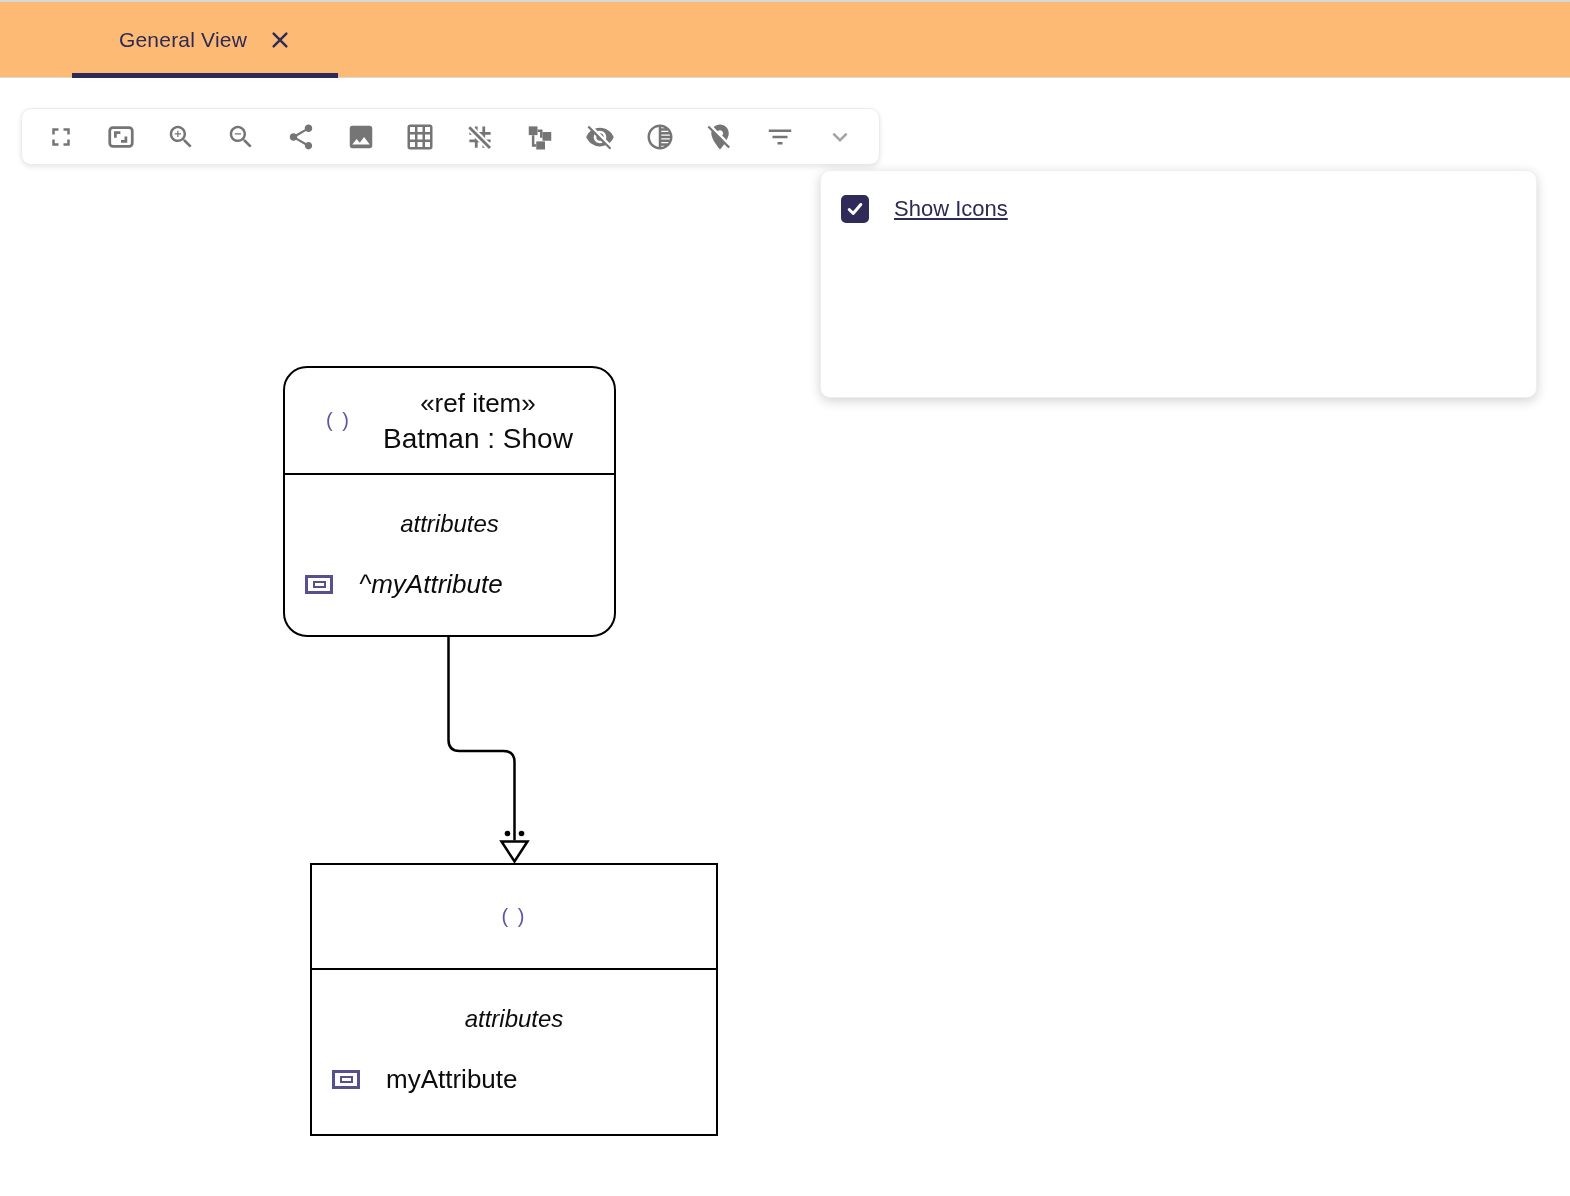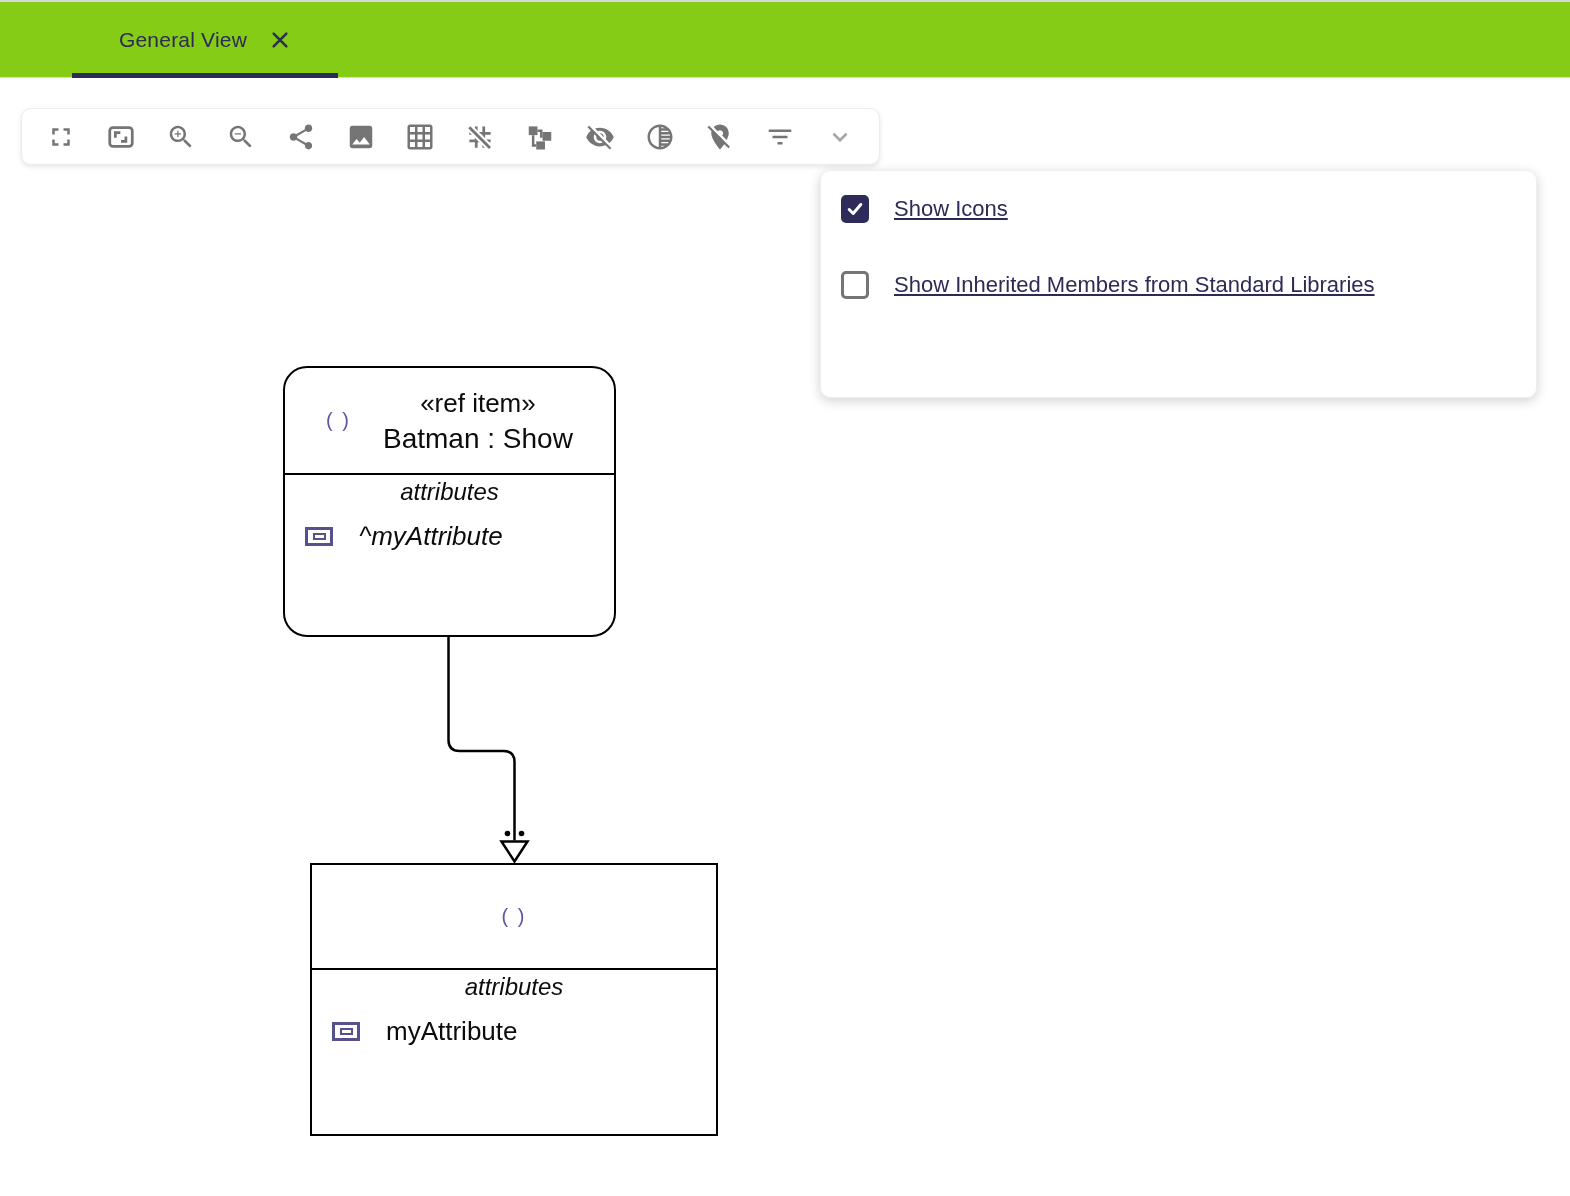--- a/index.html
+++ b/index.html
@@ -2,21 +2,21 @@
 <html><head>
 <meta charset="utf-8">
 <style>
   html,body{margin:0;padding:0;}
   body{
     width:1570px;height:1196px;position:relative;overflow:hidden;
     background:#ffffff;font-family:"Liberation Sans",sans-serif;
   }
   
   .tab-bar{
-    position:absolute;left:0;top:0;width:1570px;height:78px;background:#84cc16;
+    position:absolute;left:0;top:0;width:1570px;height:78px;background:#fdba74;
     border-top:2px solid #d8d8d8;border-bottom:1px solid #d9d9d9;box-sizing:border-box;
   }
   .tab{
     position:absolute;left:72px;top:0;width:266px;height:100%;
     display:flex;align-items:center;justify-content:center;gap:22px;cursor:pointer;
   }
   .tab-label{font-size:21px;color:#2d2a56;letter-spacing:.2px;}
   .tab-underline{position:absolute;left:72px;bottom:-1px;width:266px;height:5px;background:#2e2a57;}
   
   .toolbar{
@@ -48,23 +48,23 @@
   .node-hero{left:310px;top:863px;width:408px;height:273px;}
   .node-header{
     border-bottom:2.5px solid #000;display:flex;align-items:center;justify-content:center;gap:20px;
   }
   .node-batman .node-header{height:105px;border-top-left-radius:21px;border-top-right-radius:21px;}
   .node-hero .node-header{height:103px;}
   .paren-icon{font-size:20px;color:#5d55a7;letter-spacing:2px;white-space:nowrap;}
   .node-title{display:flex;flex-direction:column;align-items:center;line-height:36px;color:#0c0c0c;margin-left:12px;}
   .stereotype{font-size:26px;}
   .node-name{font-size:28px;}
-  .compartment{padding-top:3px;}
+  .compartment{padding-top:35px;}
   .compartment-label{text-align:center;font-style:italic;font-size:24px;color:#0c0c0c;}
-  .members{margin-top:12px;}
+  .members{margin-top:28px;}
   .member-row{display:flex;align-items:center;gap:26px;padding-left:20px;height:37px;}
   .member-icon{
     width:28px;height:19px;box-sizing:border-box;border:3px solid #56508c;background:#fff;
     display:flex;align-items:center;justify-content:center;flex:0 0 28px;
   }
   .member-icon .inner{width:13px;height:7px;box-sizing:border-box;border:2px solid #56508c;}
   .member-name{font-size:26px;color:#0c0c0c;}
   .member-name.inherited{font-style:italic;}
   
   .connector{position:absolute;left:0;top:0;pointer-events:none;}
@@ -170,26 +170,20 @@
 </div>
 
 <div class="filter-menu">
   <div class="menu-item">
     <span class="checkbox checked">
       <svg width="20" height="20" viewBox="0 0 20 20">
           <path d="M4.2 10.5 L8.2 14.5 L15.8 5.5" stroke="#fff" stroke-width="3" fill="none" stroke-linecap="round" stroke-linejoin="round"></path>
         </svg>
     </span>
     <span class="menu-label">Show Icons</span>
-  </div>
-  <div class="menu-item">
-    <span class="checkbox">
-      
-    </span>
-    <span class="menu-label">Show Inherited Members from Standard Libraries</span>
   </div>
 </div>
 
 <div class="node node-batman">
   <div class="node-header">
     <span class="paren-icon">( )</span>
     <span class="node-title">
       <span class="stereotype">«ref item»</span>
       <span class="node-name">Batman : Show</span>
     </span>

